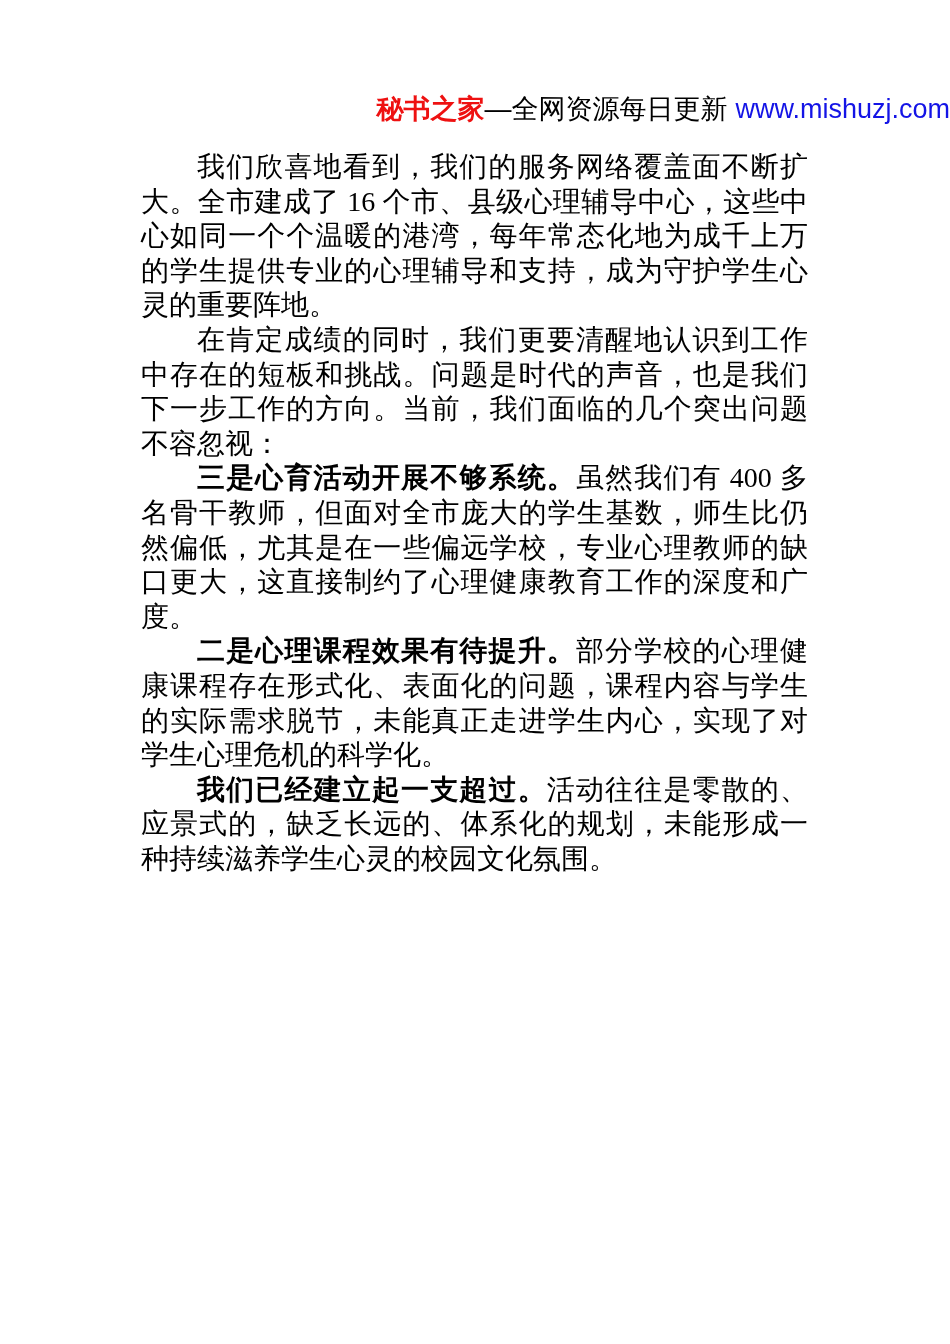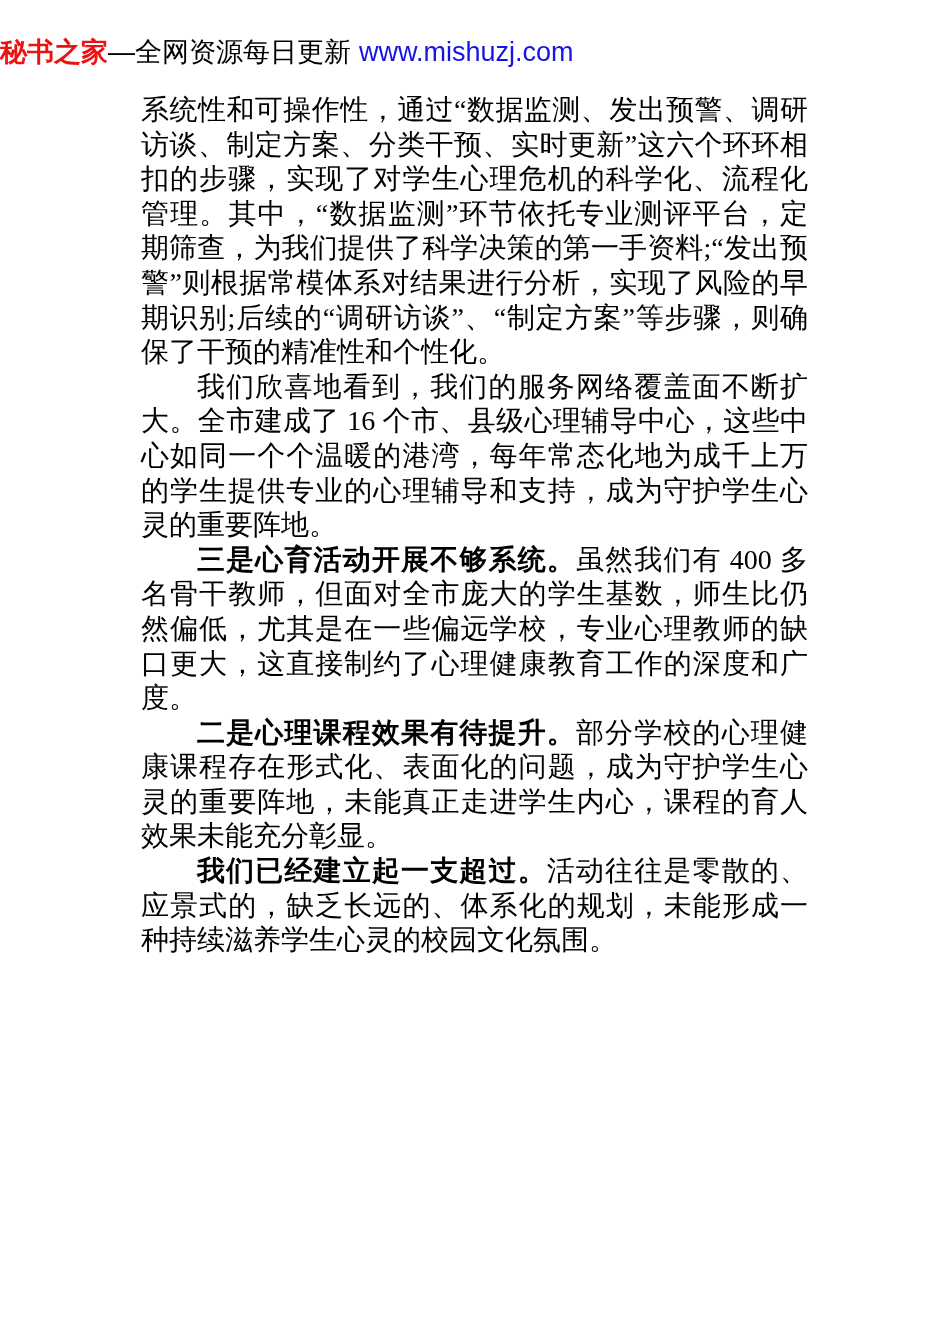--- a/index.html
+++ b/index.html
@@ -14,22 +14,22 @@
     color: #000000;
     font-family: "Liberation Serif", serif;
   }
   .page {
     width: 950px;
     height: 1344px;
     background: #ffffff;
     box-sizing: border-box;
   }
   .page-header {
-    margin-top: 35px;
-    text-align: left;
+    margin-top: 92px;
+    text-align: right;
     font-size: 27px;
     line-height: 34px;
     white-space: nowrap;
   }
   .site-name {
     font-weight: bold;
     font-family: "Liberation Sans", sans-serif;
   }
   .tagline {
     font-family: "Liberation Sans", sans-serif;
@@ -63,26 +63,26 @@
 <body>
 
 <div class="page">
 
   <div class="page-header">
     <span class="site-name" style="color: rgb(238, 17, 17);">秘书之家</span><span class="tagline" style="color: rgb(0, 0, 0);">—全网资源每日更新</span><a class="url-link" style="color: rgb(20, 20, 230);">www.mishuzj.com</a>
   </div>
 
   <div class="body-text">
 
-    <p><span>系统性和可操作性，通过“数据监测、发出预警、调研访谈、制定方案、分类干预、实时更新”这六个环环相扣的步骤，实现了对学生心理危机的科学化、流程化管理。其中，“数据监测”环节依托专业测评平台，定期筛查，为我们提供了科学决策的第一手资料;“发出预警”则根据常模体系对结果进行分析，实现了风险的早期识别;后续的“调研访谈”、“制定方案”等步骤，则确保了干预的精准性和个性化。</span></p>
 
     <p class="indent"><span>我们欣喜地看到，我们的服务网络覆盖面不断扩大。全市建成了 16 个市、县级心理辅导中心，这些中心如同一个个温暖的港湾，每年常态化地为成千上万的学生提供专业的心理辅导和支持，成为守护学生心灵的重要阵地。</span></p>
 
 
+    <p class="indent"><span>在肯定成绩的同时，我们更要清醒地认识到工作中存在的短板和挑战。问题是时代的声音，也是我们下一步工作的方向。当前，我们面临的几个突出问题不容忽视：</span></p>
 
     <p class="indent"><b class="lead">三是心育活动开展不够系统。</b><span>虽然我们有 400 多名骨干教师，但面对全市庞大的学生基数，师生比仍然偏低，尤其是在一些偏远学校，专业心理教师的缺口更大，这直接制约了心理健康教育工作的深度和广度。</span></p>
 
-    <p class="indent"><b class="lead">二是心理课程效果有待提升。</b><span>部分学校的心理健康课程存在形式化、表面化的问题，成为守护学生心灵的重要阵地，未能真正走进学生内心，课程的育人效果未能充分彰显。</span></p>
+    <p class="indent"><b class="lead">二是心理课程效果有待提升。</b><span>部分学校的心理健康课程存在形式化、表面化的问题，课程内容与学生的实际需求脱节，未能真正走进学生内心，实现了对学生心理危机的科学化。</span></p>
 
     <p class="indent"><b class="lead">我们已经建立起一支超过。</b><span>活动往往是零散的、应景式的，缺乏长远的、体系化的规划，未能形成一种持续滋养学生心灵的校园文化氛围。</span></p>
   </div>
 
 </div>
 
 </body></html>

